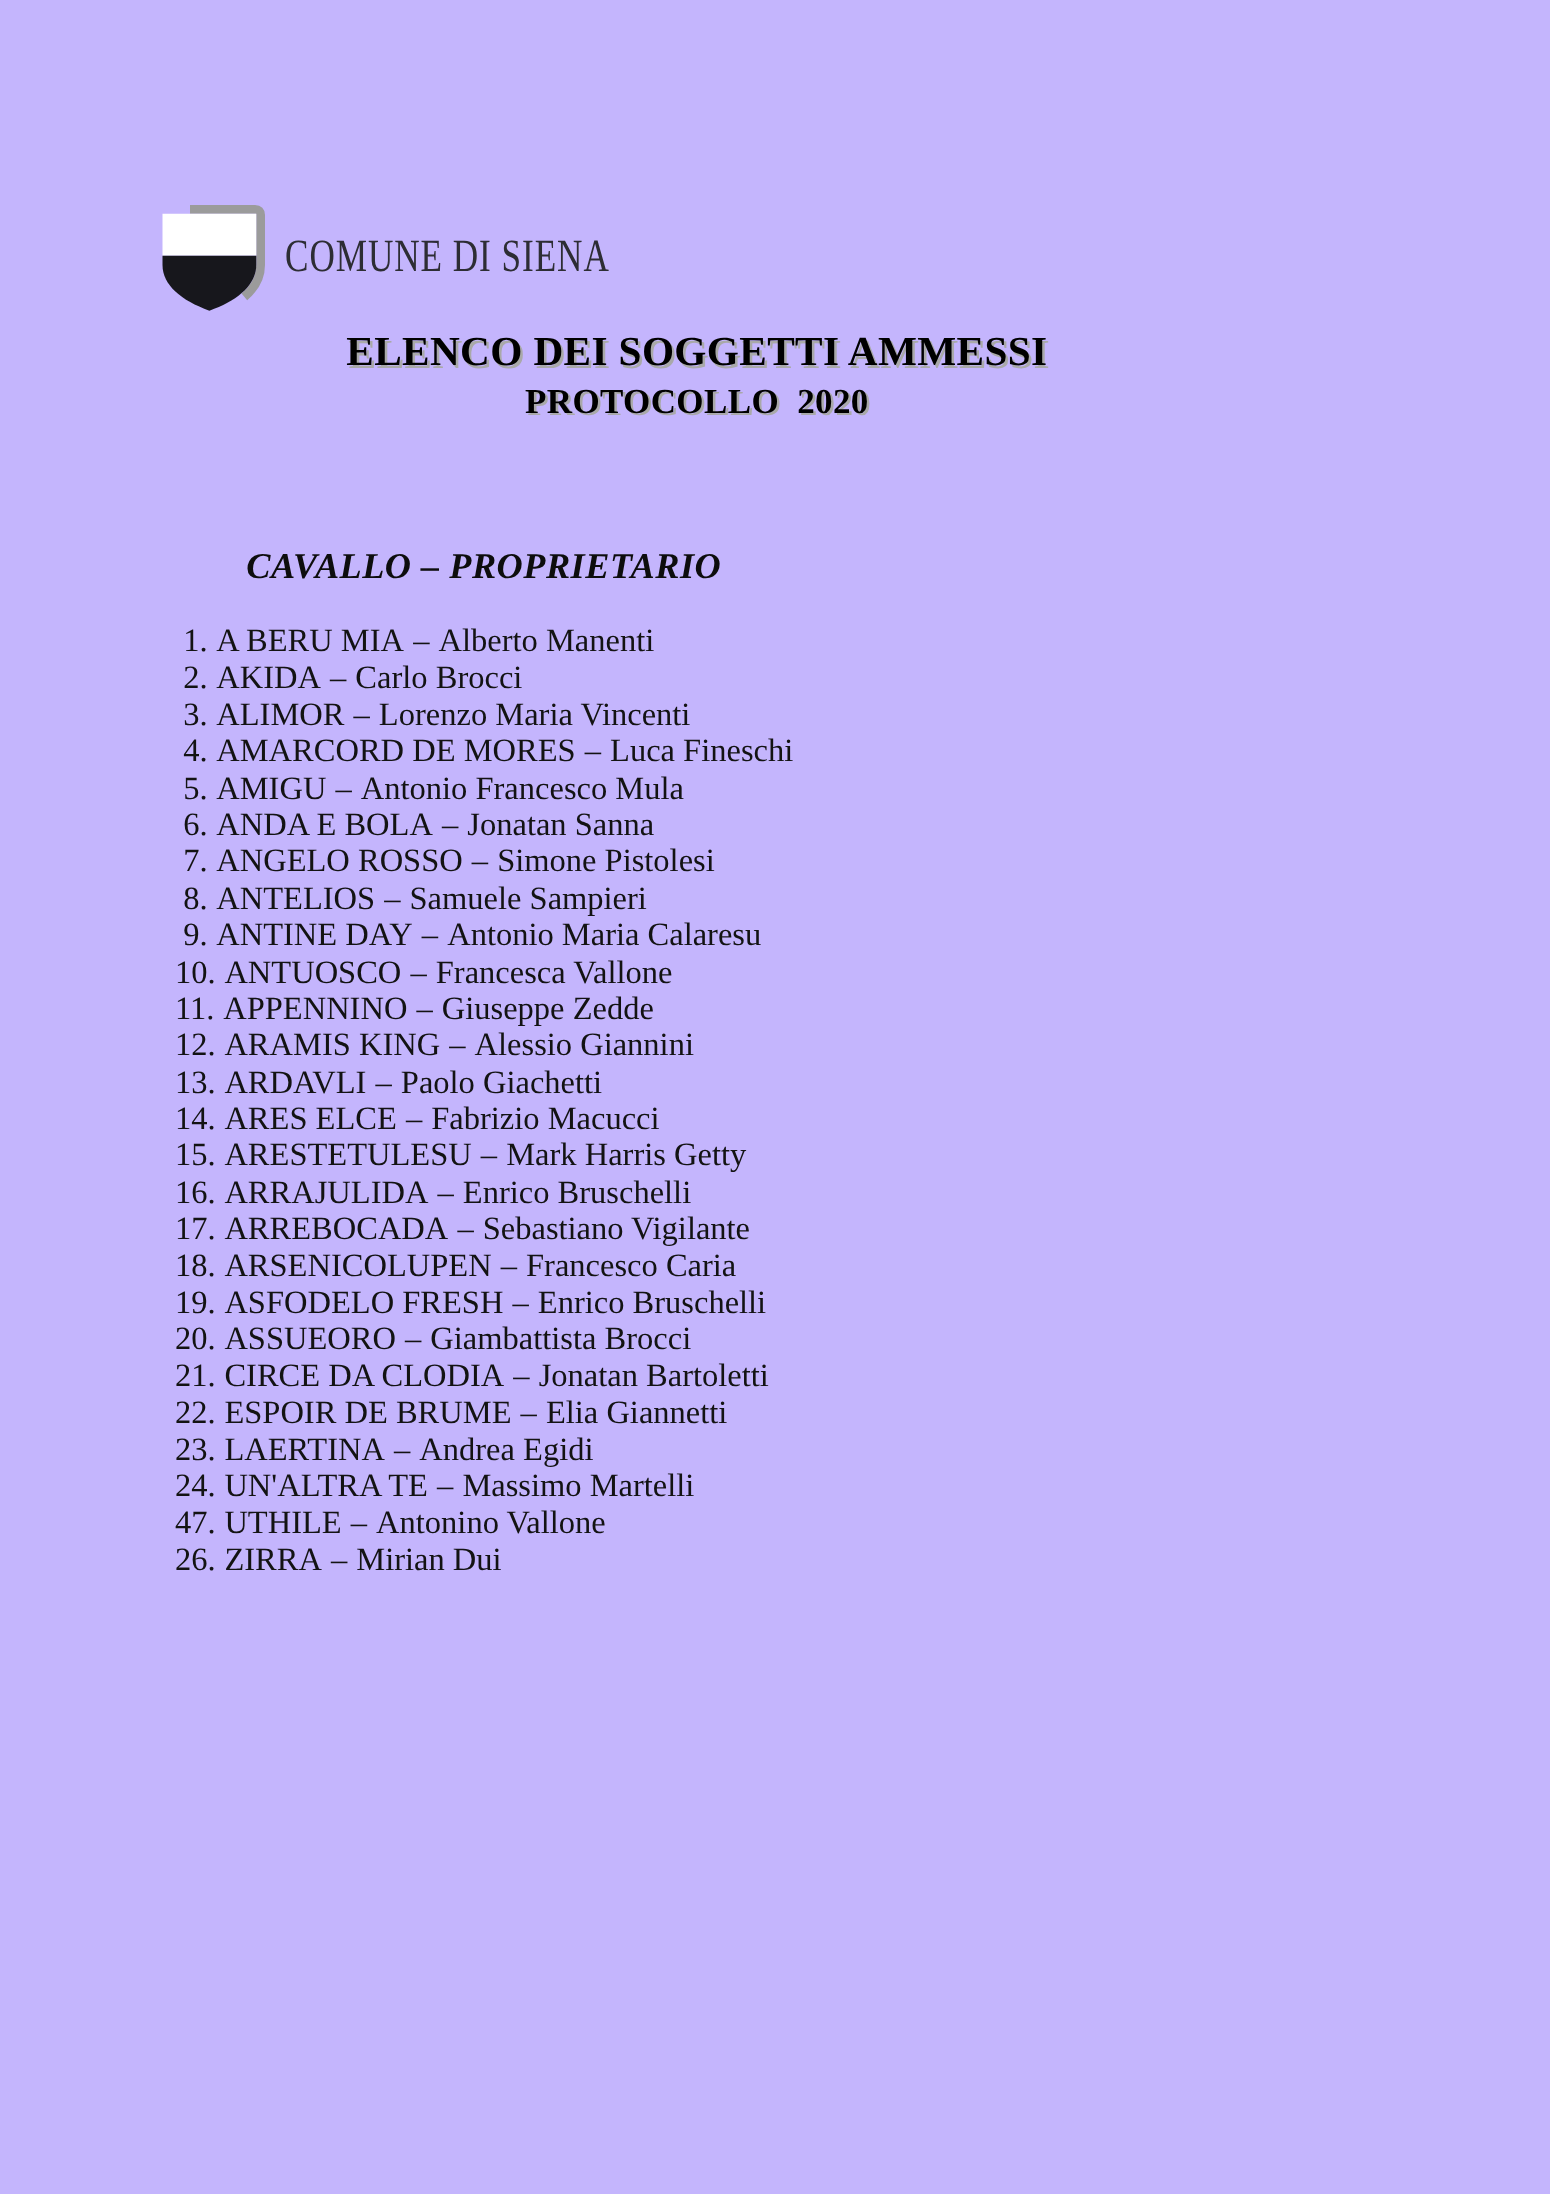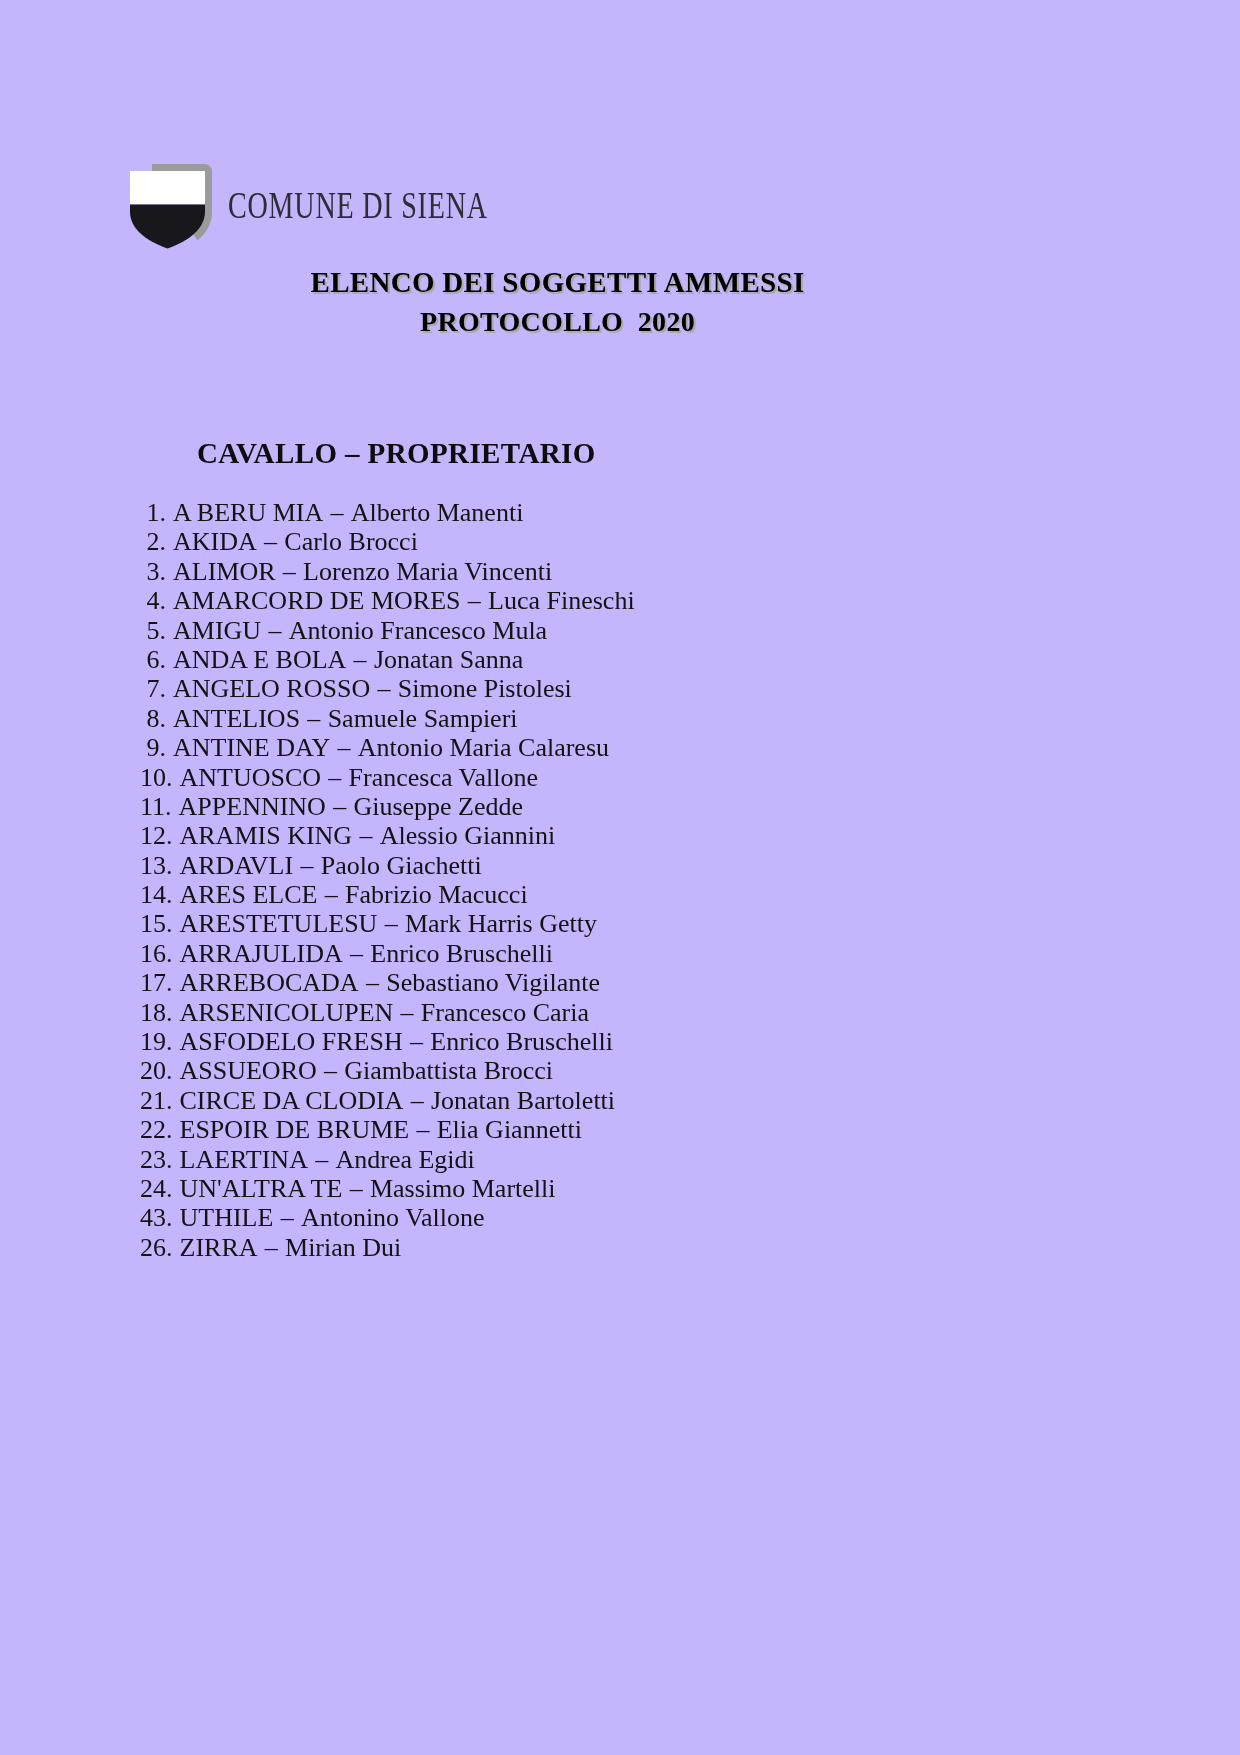--- a/index.html
+++ b/index.html
@@ -39,21 +39,21 @@
   .title-block {
     position: absolute;
     left: 130px;
     top: 262px;
     width: 855px;
     text-align: center;
     font-weight: bold;
     color: #000000;
   }
   .title-line-main {
-    font-size: 29px;
+    font-size: 33px;
     line-height: 41px;
     letter-spacing: 0.3px;
     text-shadow: 2px 2px 0 #a9a9a9;
     white-space: nowrap;
   }
   .title-line-sub {
     font-size: 28px;
     line-height: 37px;
     letter-spacing: 0.3px;
     text-shadow: 2px 2px 0 #a9a9a9;
@@ -64,20 +64,21 @@
   .section-heading {
     position: absolute;
     left: 197px;
     top: 436px;
     font-size: 29px;
     line-height: 34px;
     font-weight: bold;
     letter-spacing: 0.4px;
     color: #0d0d0d;
     white-space: nowrap;
+    font-style: italic;
   }
 
   
   .horse-list {
     position: absolute;
     left: 140px;
     top: 498px;
     list-style: none;
     font-size: 26px;
     color: #131313;
@@ -256,21 +257,21 @@
         <span class="dash">–</span>
         <span class="owner">Andrea Egidi</span>
       </li>
     <li>
         <span class="num">24.</span>
         <span class="horse">UN'ALTRA TE</span>
         <span class="dash">–</span>
         <span class="owner">Massimo Martelli</span>
       </li>
     <li>
-        <span class="num">43.</span>
+        <span class="num">47.</span>
         <span class="horse">UTHILE</span>
         <span class="dash">–</span>
         <span class="owner">Antonino Vallone</span>
       </li>
     <li>
         <span class="num">26.</span>
         <span class="horse">ZIRRA</span>
         <span class="dash">–</span>
         <span class="owner">Mirian Dui</span>
       </li>

